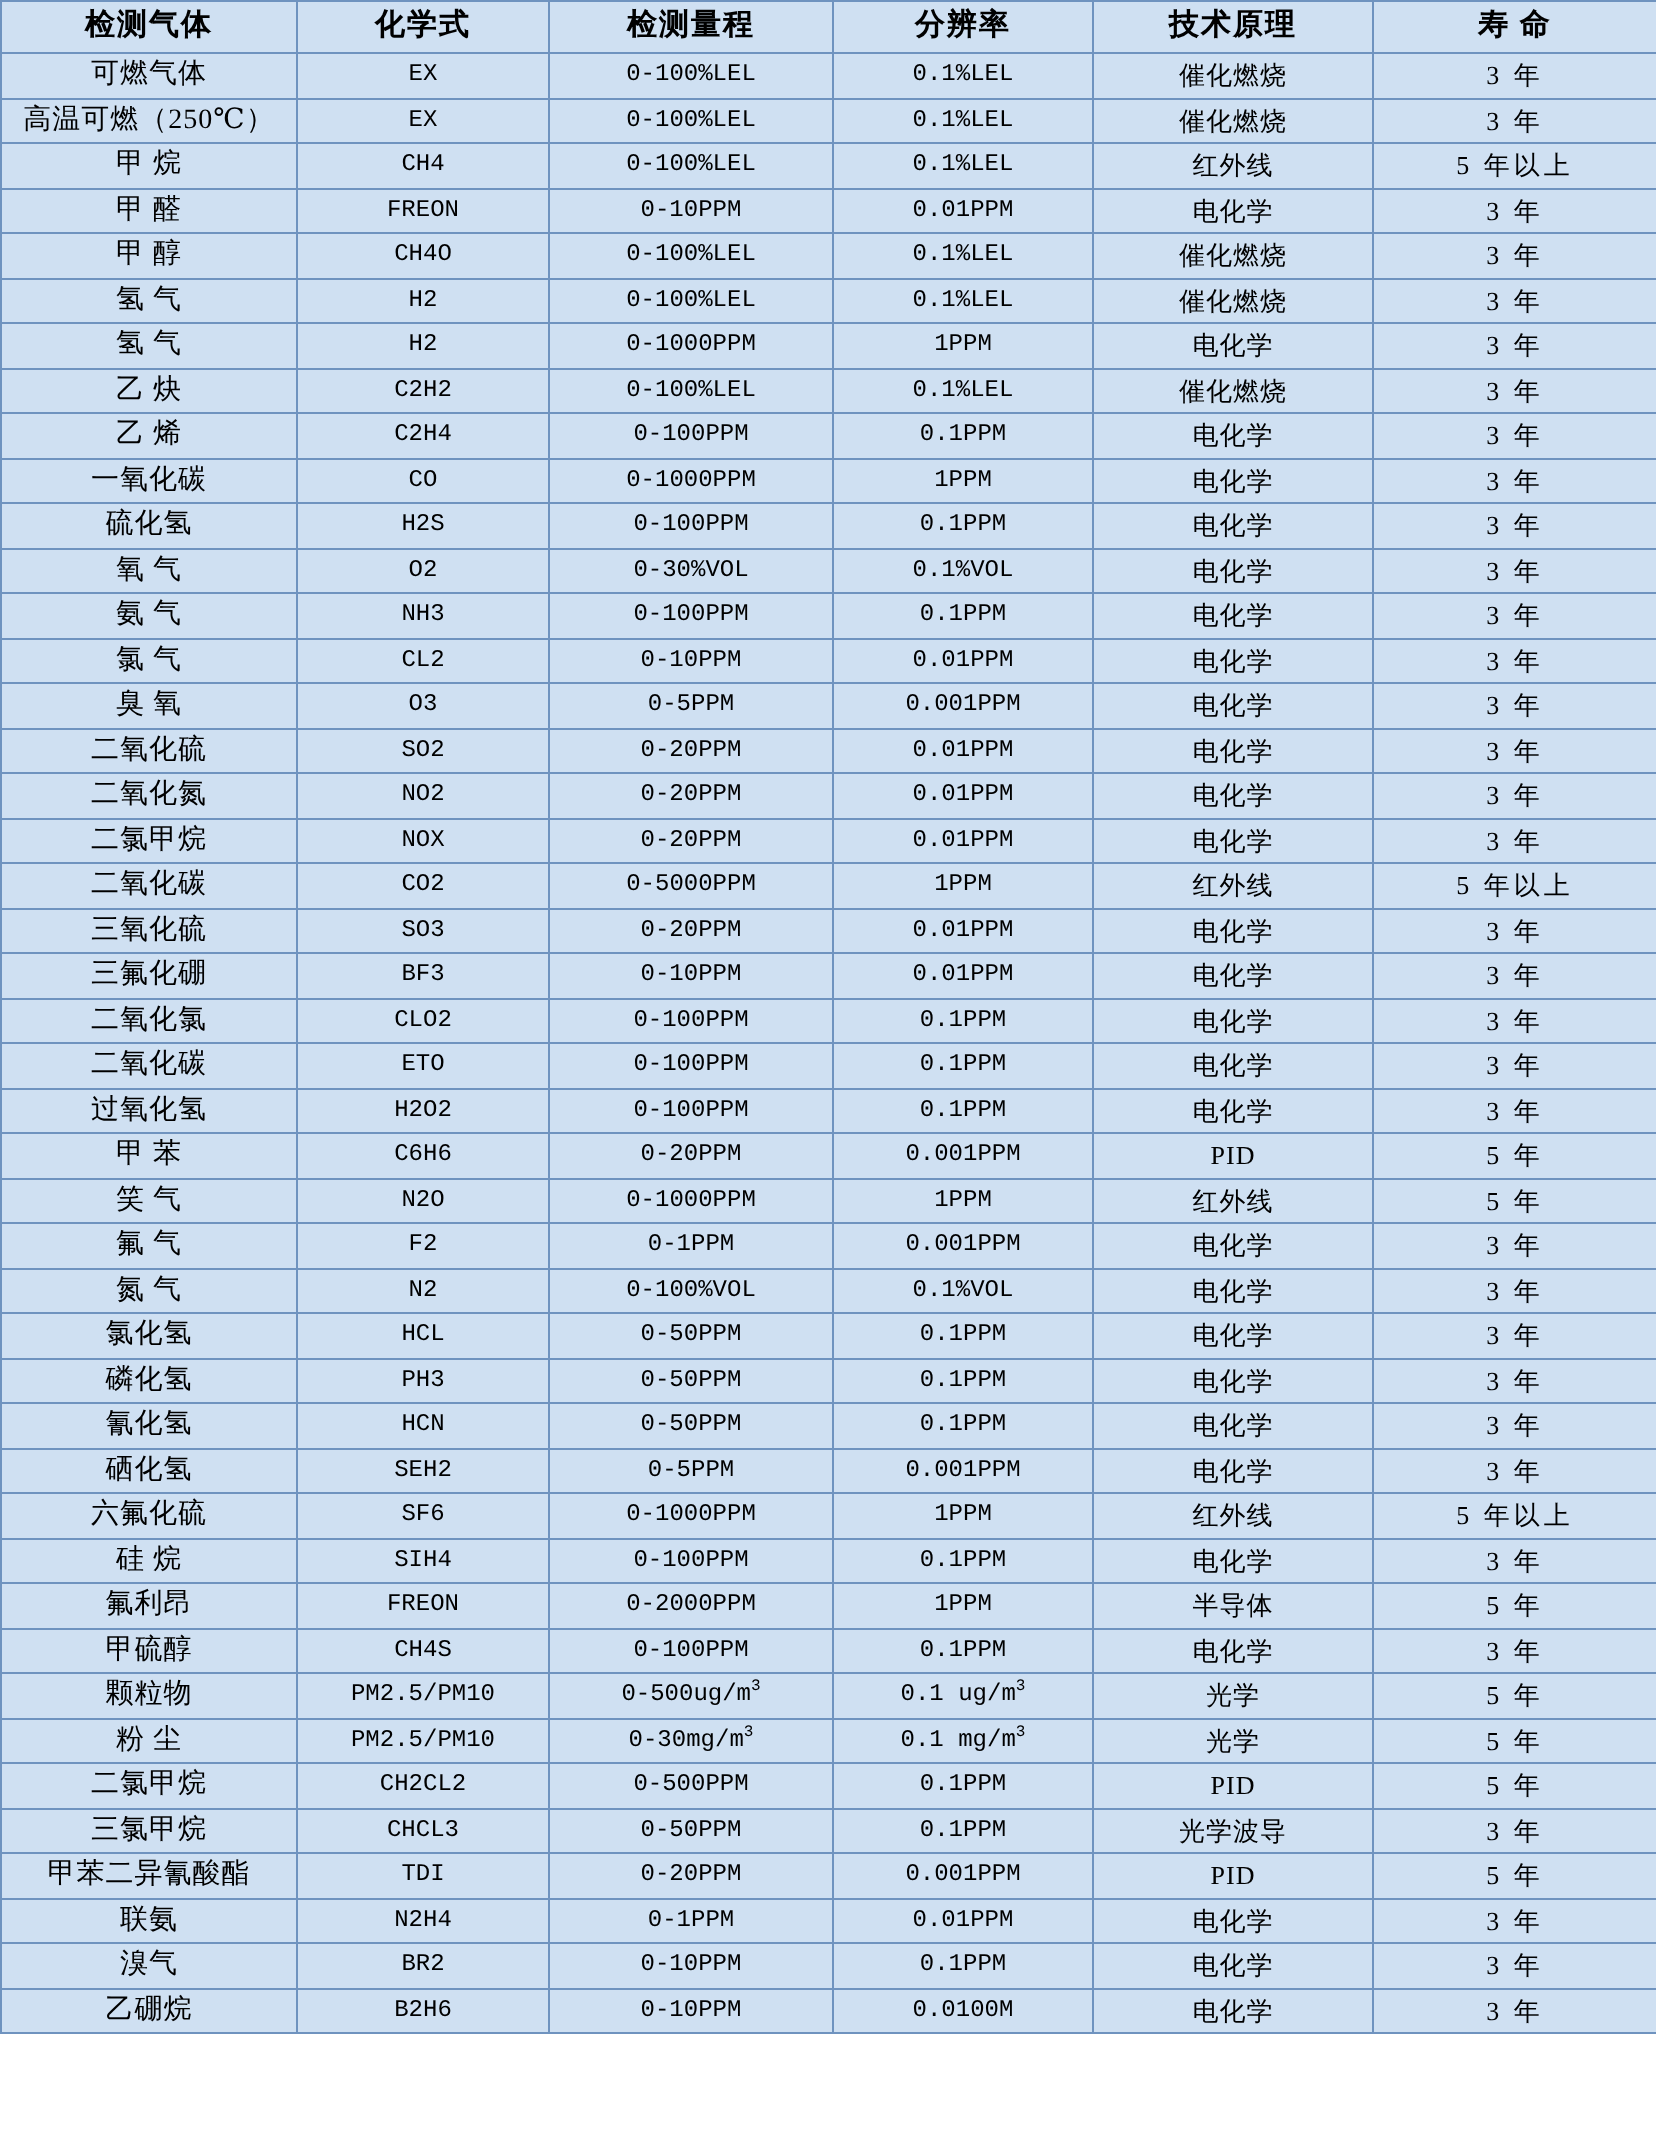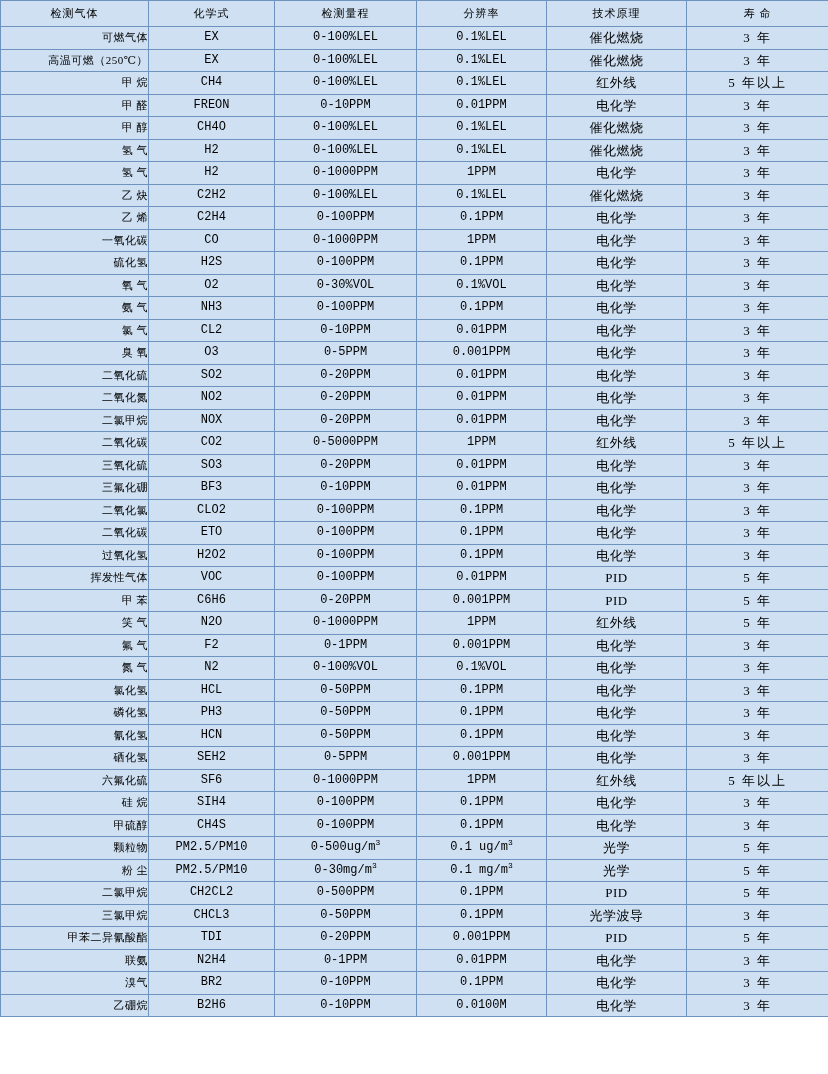--- a/index.html
+++ b/index.html
@@ -32,32 +32,31 @@
     color: #000000;
     padding: 0;
     height: 21.5px;
     line-height: 21.5px;
     overflow: hidden;
     white-space: nowrap;
   }
   #gas-table thead th {
     height: 25px;
     line-height: 25px;
-    font-size: 11px;
-    font-weight: normal;
+    font-size: 15px;
+    font-weight: bold;
     letter-spacing: 1px;
   }
   #gas-table tbody td {
     font-size: 13px;
   }
   
   #gas-table tbody td.gas {
-    font-size: 11px;
+    font-size: 14px;
     letter-spacing: 0.5px;
-    text-align: right;
   }
   #gas-table tbody td.formula,
   #gas-table tbody td.range,
   #gas-table tbody td.res {
     font-family: "Liberation Mono", "DejaVu Sans Mono", monospace;
     font-size: 12px;
     letter-spacing: 0px;
   }
   #gas-table tbody td.tech,
   #gas-table tbody td.life {
@@ -282,28 +281,20 @@
       </tr>
       <tr>
         <td class="gas">过氧化氢</td>
         <td class="formula">H2O2</td>
         <td class="range">0-100PPM</td>
         <td class="res">0.1PPM</td>
         <td class="tech">电化学</td>
         <td class="life">3 年</td>
       </tr>
       <tr>
-        <td class="gas">挥发性气体</td>
-        <td class="formula">VOC</td>
-        <td class="range">0-100PPM</td>
-        <td class="res">0.01PPM</td>
-        <td class="tech">PID</td>
-        <td class="life">5 年</td>
-      </tr>
-      <tr>
         <td class="gas">甲 苯</td>
         <td class="formula">C6H6</td>
         <td class="range">0-20PPM</td>
         <td class="res">0.001PPM</td>
         <td class="tech">PID</td>
         <td class="life">5 年</td>
       </tr>
       <tr>
         <td class="gas">笑 气</td>
         <td class="formula">N2O</td>
@@ -368,20 +359,28 @@
         <td class="tech">红外线</td>
         <td class="life">5 年以上</td>
       </tr>
       <tr>
         <td class="gas">硅 烷</td>
         <td class="formula">SIH4</td>
         <td class="range">0-100PPM</td>
         <td class="res">0.1PPM</td>
         <td class="tech">电化学</td>
         <td class="life">3 年</td>
+      </tr>
+      <tr>
+        <td class="gas">氟利昂</td>
+        <td class="formula">FREON</td>
+        <td class="range">0-2000PPM</td>
+        <td class="res">1PPM</td>
+        <td class="tech">半导体</td>
+        <td class="life">5 年</td>
       </tr>
       <tr>
         <td class="gas">甲硫醇</td>
         <td class="formula">CH4S</td>
         <td class="range">0-100PPM</td>
         <td class="res">0.1PPM</td>
         <td class="tech">电化学</td>
         <td class="life">3 年</td>
       </tr>
       <tr>

